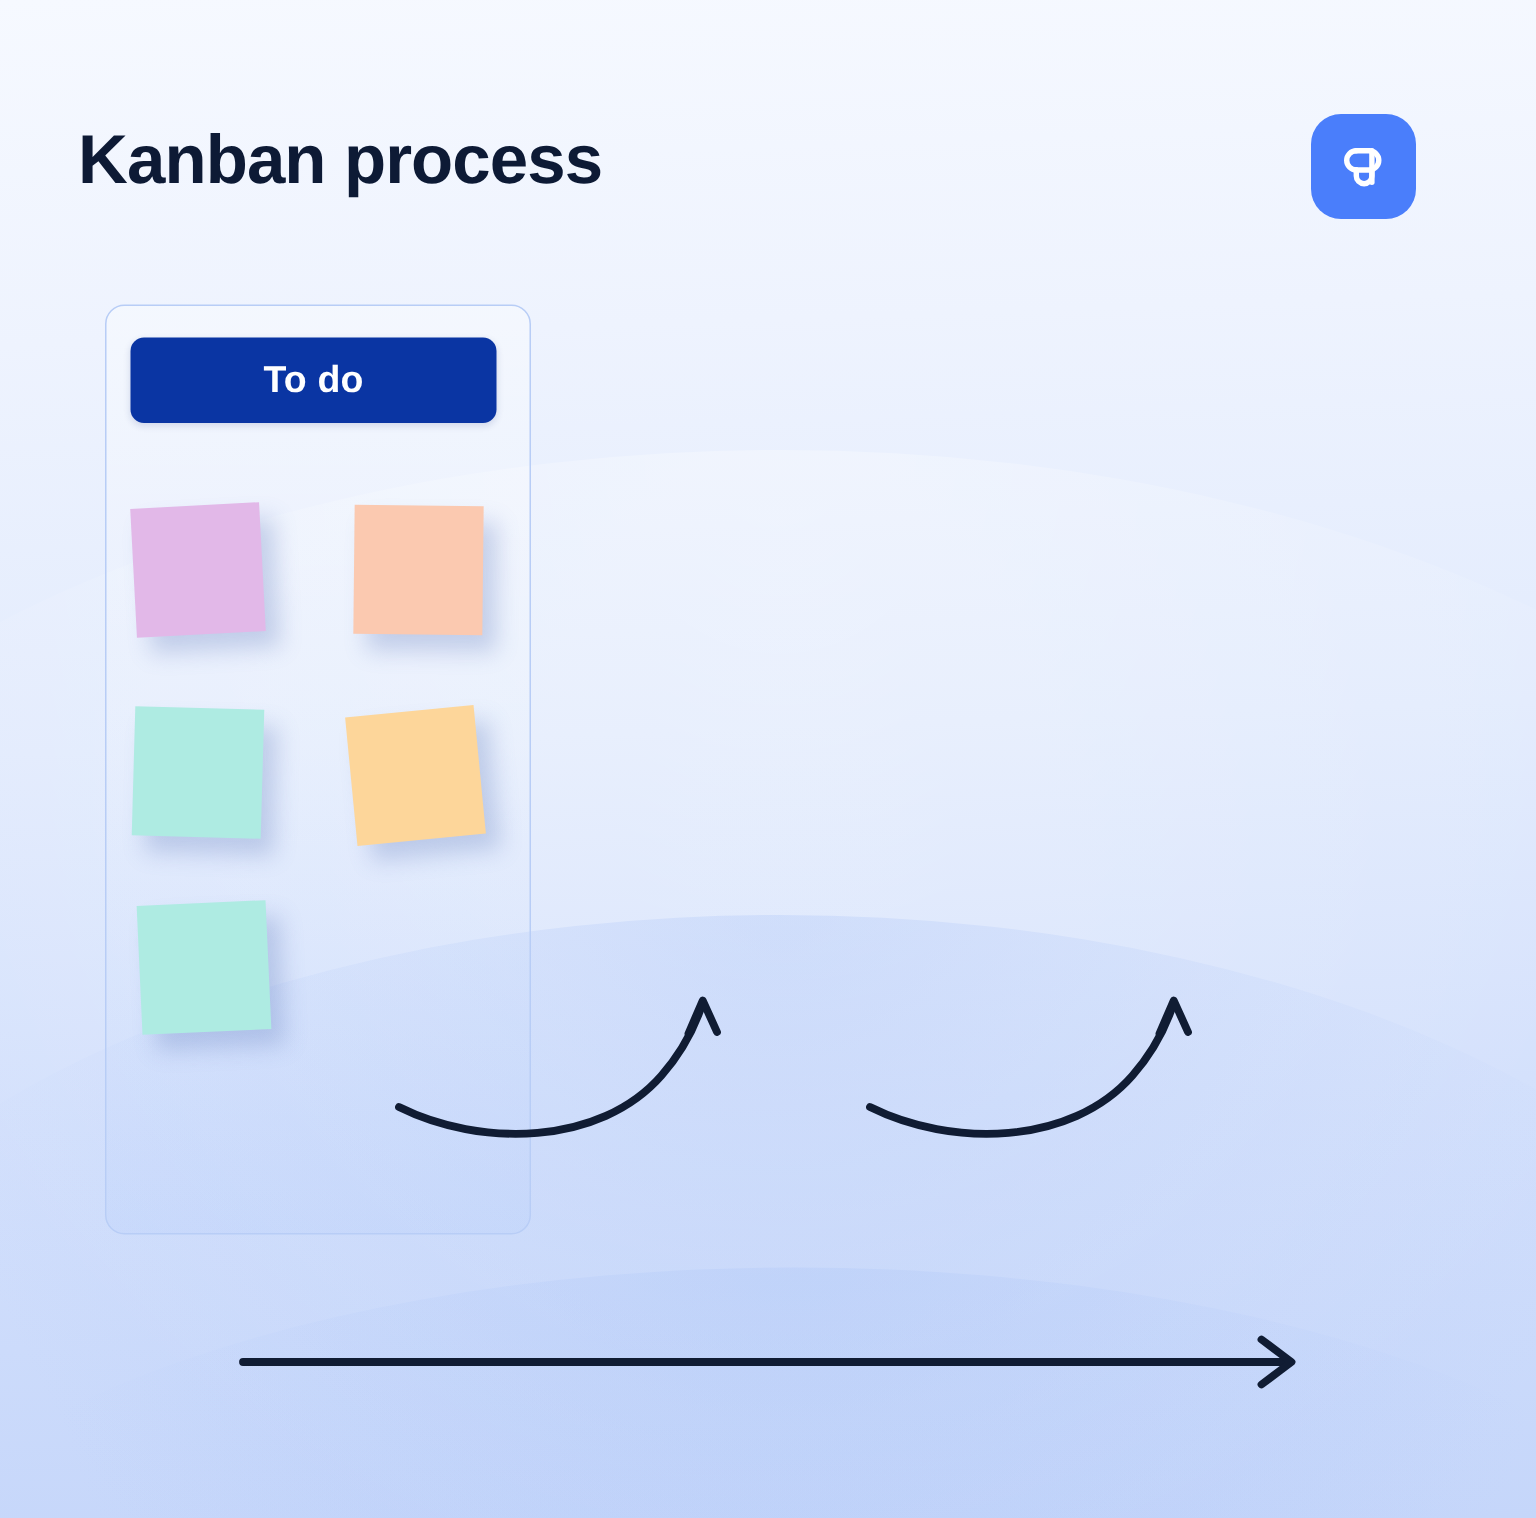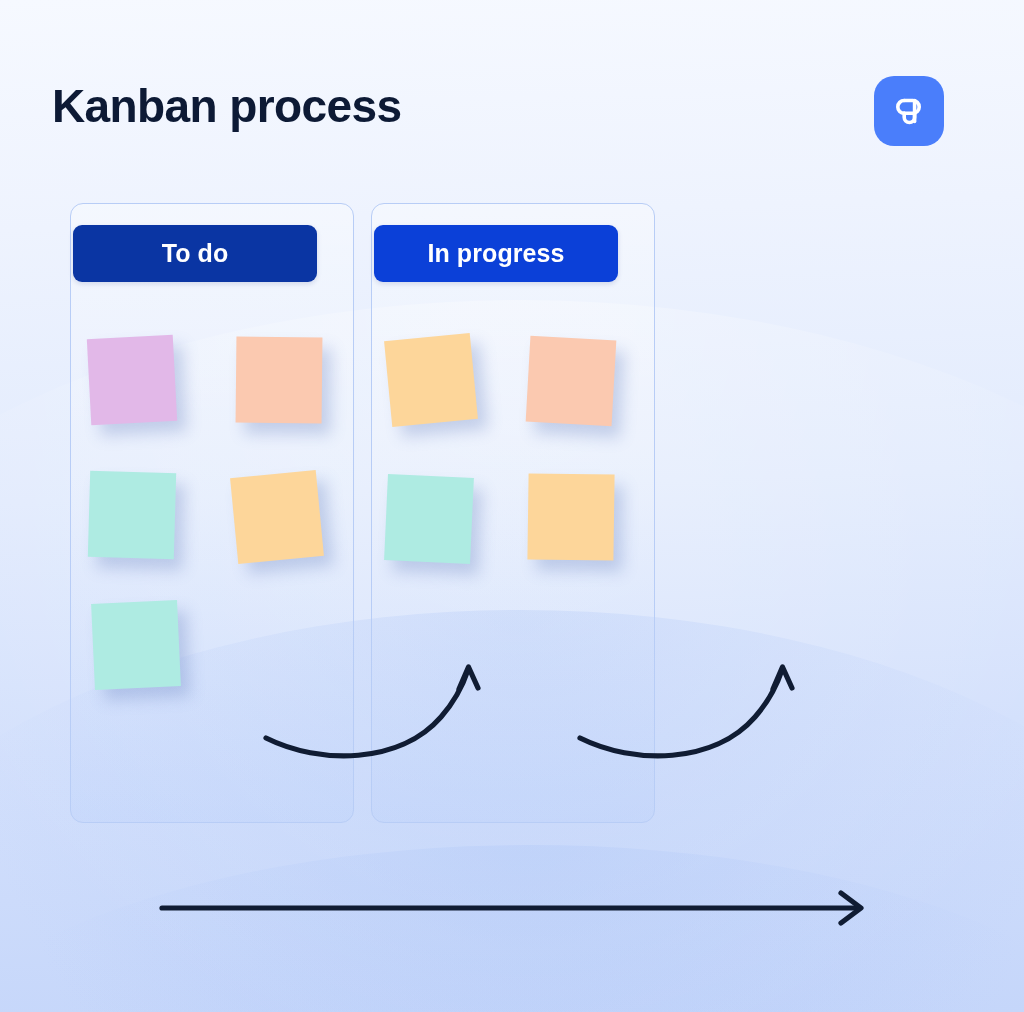--- a/index.html
+++ b/index.html
@@ -49,21 +49,21 @@
     position:absolute; top:0; width:284px; height:620px;
     border-radius:13px;
     border:1.6px solid #b8cdf6;
     background:linear-gradient(180deg, rgba(255,255,255,.34) 0%, rgba(255,255,255,.10) 45%, rgba(156,190,250,.12) 100%);
   }
   .col-1{ left:0; }
   .col-2{ left:301px; }
   .col-3{ left:602px; }
 
   .col-header{
-    position:absolute; left:2px; top:21px;
+    position:absolute; left:16px; top:21px;
     width:244px; height:57px; border-radius:9px;
     display:flex; align-items:center; justify-content:center;
     color:#ffffff; font-size:25px; font-weight:600; letter-spacing:.1px;
     box-shadow:0 2px 5px rgba(20,45,120,.14);
   }
   .hdr-todo{ background:#0a35a3; }
   .hdr-prog{ background:#0b40d8; }
   .hdr-done{ background:#2b6bf7; }
 
   
@@ -104,29 +104,20 @@
       <div class="col-header hdr-todo" style="background: rgb(10, 53, 163);">To do</div>
       <div class="notes">
           <div class="note" style="left: 18px; top: 133px; background: rgb(226, 184, 232); transform: rotate(-3deg);"></div>
           <div class="note" style="left: 165px; top: 133px; background: rgb(251, 201, 176); transform: rotate(0.6deg);"></div>
           <div class="note" style="left: 18px; top: 268px; background: rgb(174, 235, 226); transform: rotate(1.6deg);"></div>
           <div class="note" style="left: 163px; top: 270px; background: rgb(253, 214, 154); transform: rotate(-5.5deg);"></div>
           <div class="note" style="left: 22px; top: 398px; background: rgb(174, 235, 226); transform: rotate(-2.6deg);"></div>
         </div>
     </div>
 
-    <div class="column col-2">
-      <div class="col-header hdr-prog" style="background: rgb(11, 64, 216);">In progress</div>
-      <div class="notes">
-          <div class="note" style="left: 16px; top: 133px; background: rgb(253, 214, 154); transform: rotate(-5.5deg);"></div>
-          <div class="note" style="left: 156px; top: 134px; background: rgb(251, 201, 176); transform: rotate(3.2deg);"></div>
-          <div class="note" style="left: 14px; top: 272px; background: rgb(174, 235, 226); transform: rotate(2.6deg);"></div>
-          <div class="note" style="left: 156px; top: 270px; background: rgb(253, 214, 154); transform: rotate(0.8deg);"></div>
-        </div>
-    </div>
 
 
   </div>
 
   <svg class="arrow-layer" viewBox="0 0 1024 1012">
     <g id="flow-arrows" fill="none" stroke="#101c33" stroke-width="5.2" stroke-linecap="round" stroke-linejoin="round">
       <g stroke="#101c33">
         <path d="M266 738 C 320 765, 400 764, 441 717 C 455 701, 463 685, 468 670"></path>
         <path d="M459 689 L 468.5 667 L 478 688"></path>
       </g>

